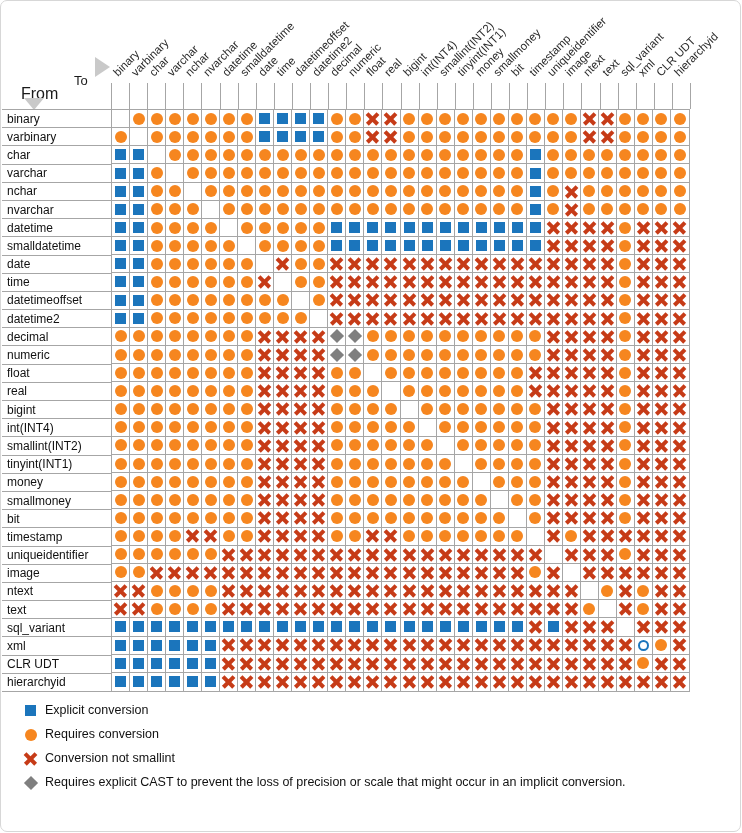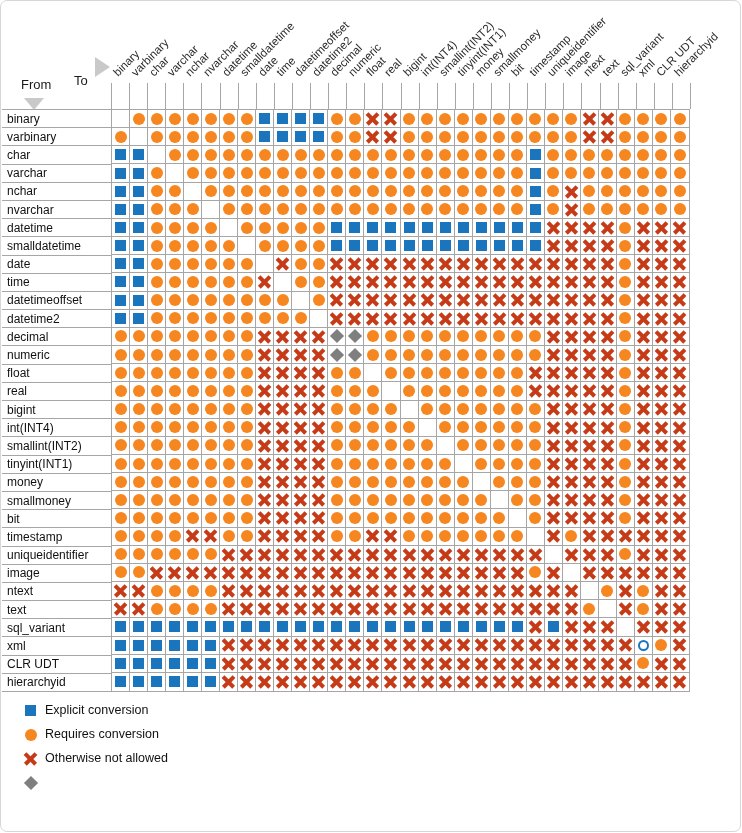--- a/index.html
+++ b/index.html
@@ -19,21 +19,21 @@
   }
   .card{
     position:absolute;left:0;top:0;width:741px;height:832px;
     background:#fff;border:1px solid #d7d7d7;border-radius:7px;
     overflow:hidden;
   }
   
   .to-label{position:absolute;left:73px;top:72px;font-size:13px;color:#1a1a1a}
   .to-arrow{position:absolute;left:94px;top:56px;width:0;height:0;
     border-left:15px solid #c9c9c9;border-top:10px solid transparent;border-bottom:10px solid transparent}
-  .from-label{position:absolute;left:20px;top:76px;font-size:13px;color:#1a1a1a}
+  .from-label{position:absolute;left:20px;top:84px;font-size:16px;color:#1a1a1a}
   .from-arrow{position:absolute;left:23px;top:97px;width:0;height:0;
     border-top:12px solid #c9c9c9;border-left:10px solid transparent;border-right:10px solid transparent}
   
   #col-ticks .tick{position:absolute;top:82px;height:26px;width:1px;background:var(--grid)}
   #col-headers .clabel{
     position:absolute;height:13px;line-height:13px;font-size:11.5px;color:#2b2b2b;
     white-space:nowrap;transform-origin:0 100%;transform:rotate(-45deg);
   }
   
   #row-labels{
@@ -3218,21 +3218,22 @@
       <div class="lrow">
         <span class="lsym">
           <span class="sym-circle"></span>
         </span>
         <span class="ltext">Requires conversion</span>
       </div>
       <div class="lrow">
         <span class="lsym">
           <span class="sym-x"></span>
         </span>
-        <span class="ltext">Otherwise not allowed</span>
+        <span class="ltext">Conversion not smallint</span>
       </div>
       <div class="lrow">
         <span class="lsym">
           <span class="sym-diamond"></span>
         </span>
+        <span class="ltext">Requires explicit CAST to prevent the loss of precision or scale that might occur in an implicit conversion.</span>
       </div>
     </div>
 </div>
 
 </body></html>

